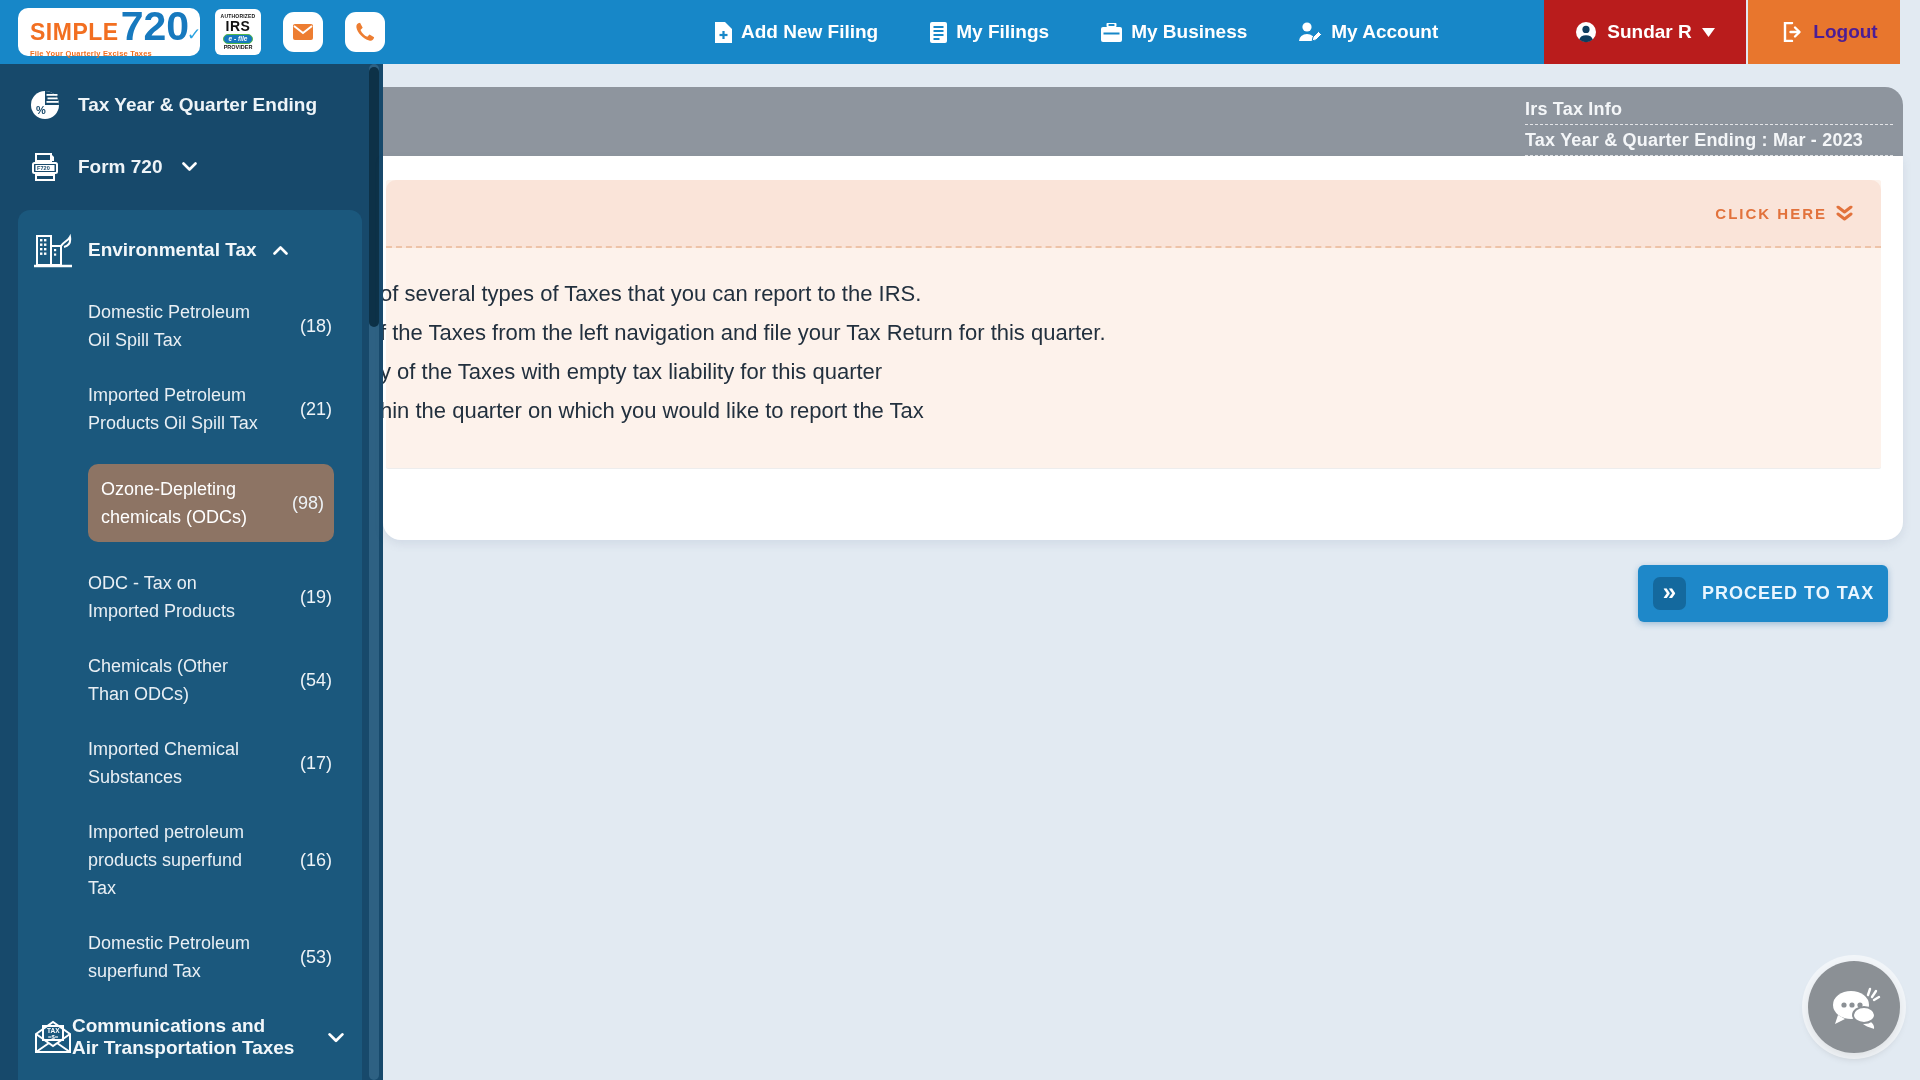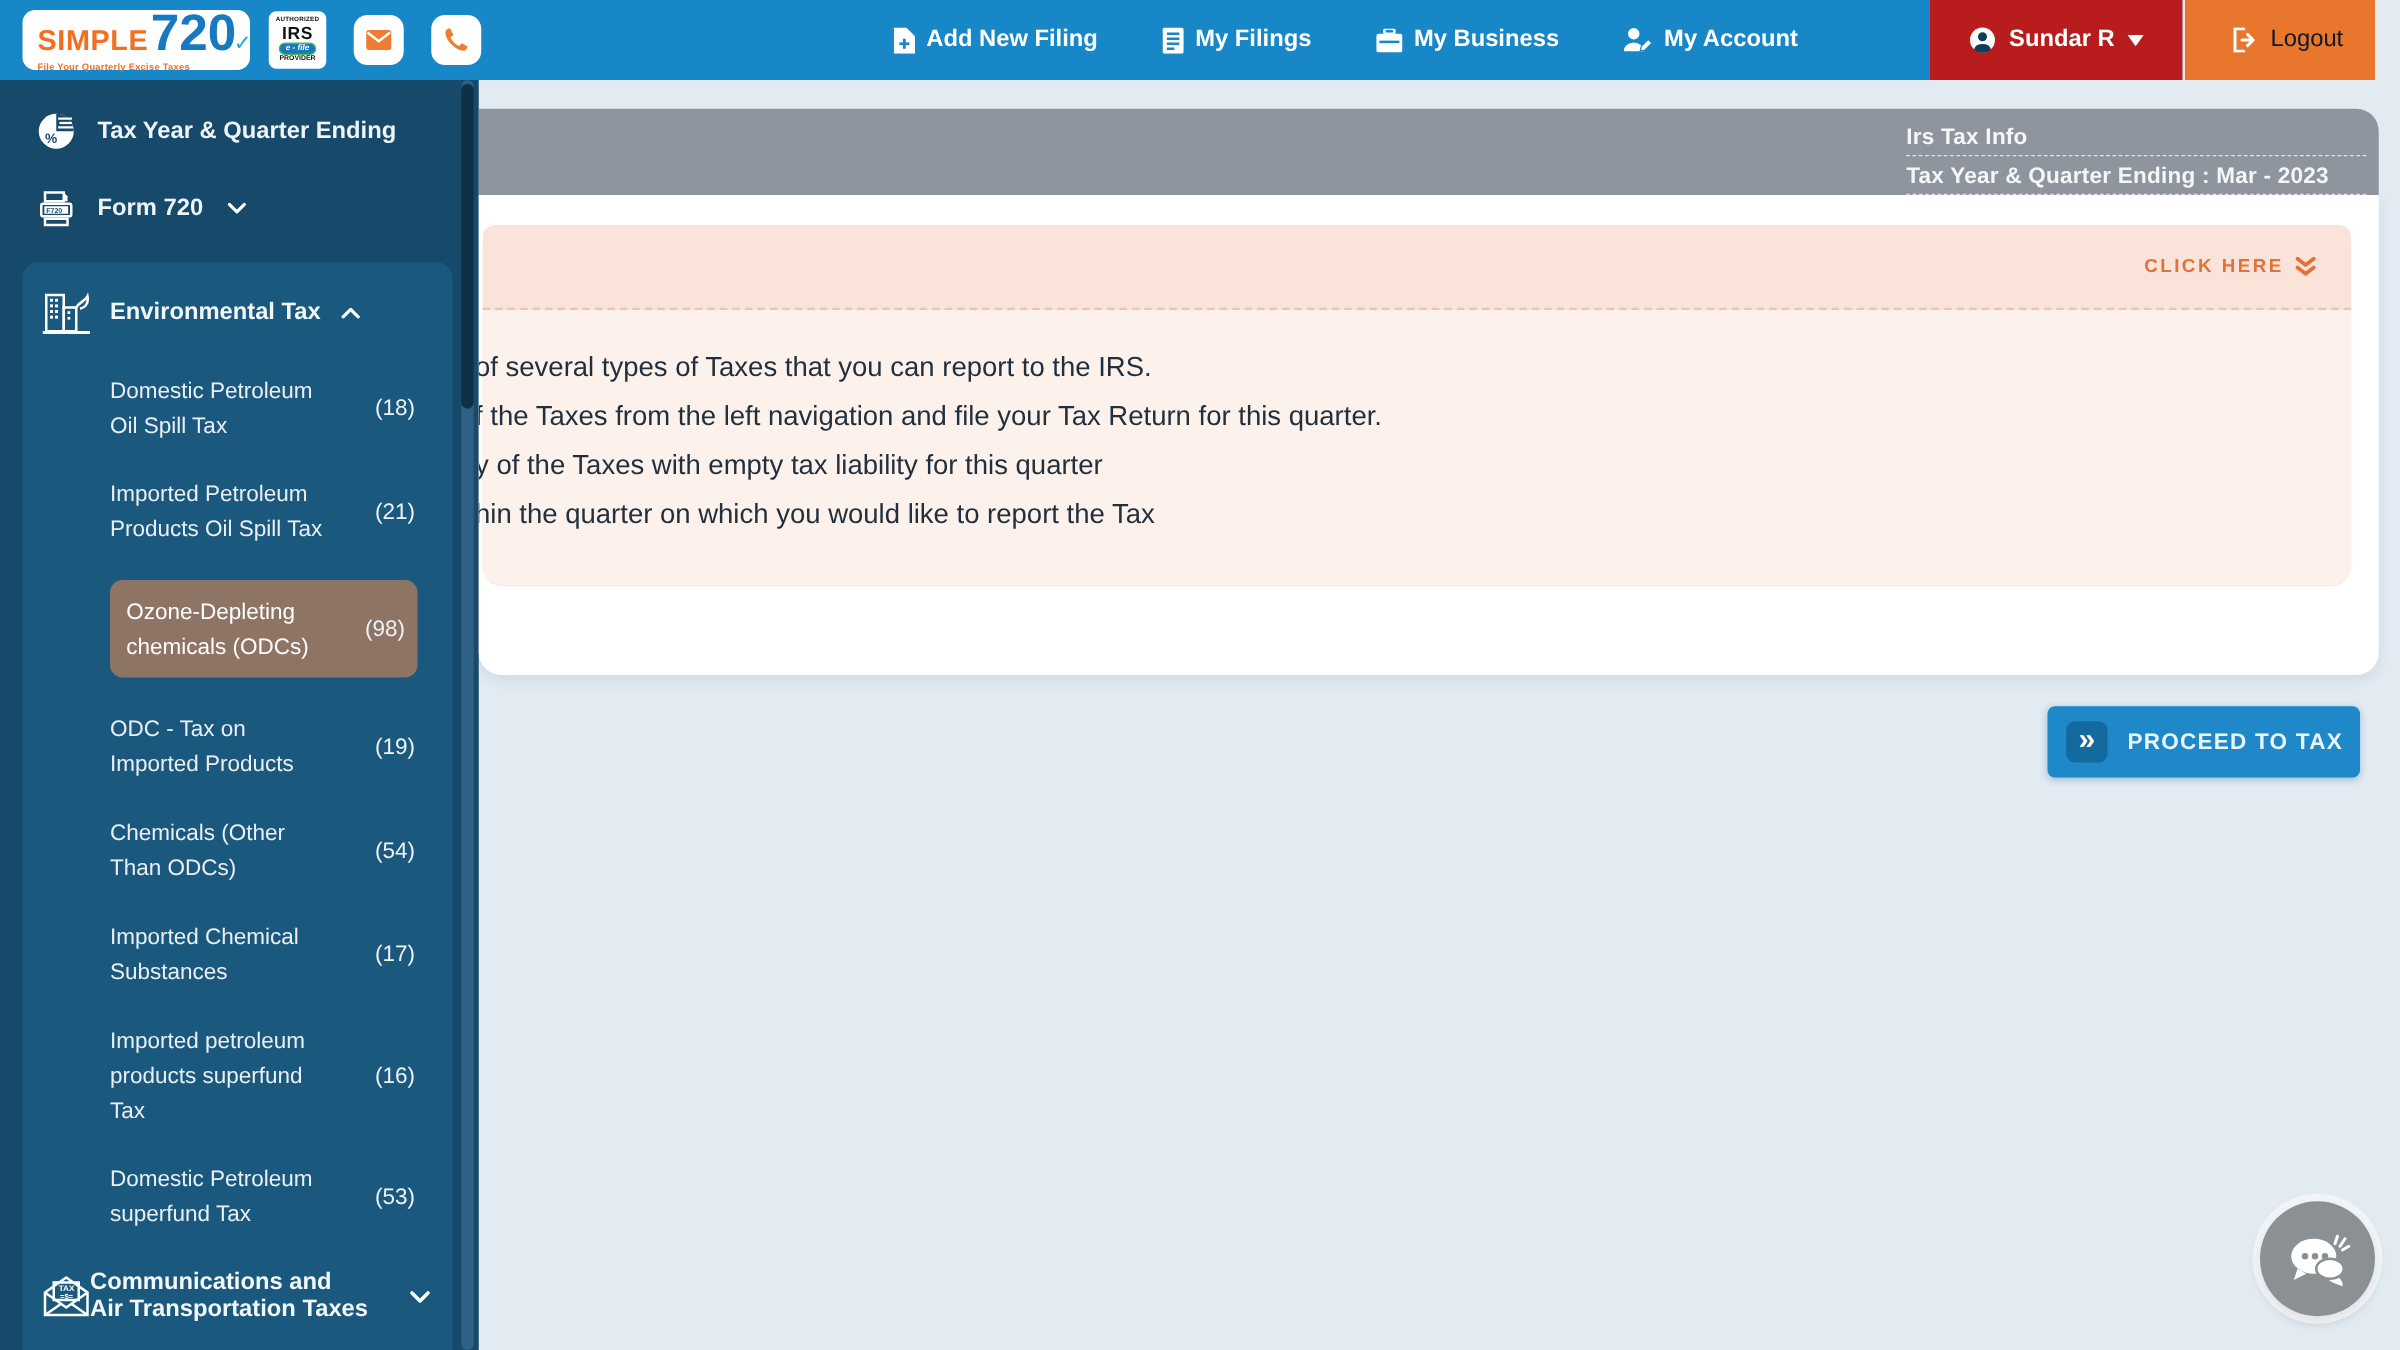--- a/index.html
+++ b/index.html
@@ -40,22 +40,22 @@
   .nav { display:flex; align-items:center; margin-left:330px; gap:52px; }
   .nav-item { display:flex; align-items:center; gap:9px; color:#fff; font-size:19px;
     font-weight:bold; cursor:pointer; white-space:nowrap; }
   .user-block {
     position:absolute; left:1544px; top:0; width:202px; height:64px; background:#b91c1c;
     display:flex; align-items:center; justify-content:center; gap:10px; color:#fff;
     font-size:19px; font-weight:bold; cursor:pointer;
   }
   .logout-block {
     position:absolute; left:1748px; top:0; width:152px; height:64px; background:#e8762d;
-    display:flex; align-items:center; justify-content:center; gap:10px; color:#0f172a;
-    font-size:19px; font-weight:normal; cursor:pointer;padding-left:13px;
+    display:flex; align-items:center; justify-content:center; gap:10px; color:#4c1d95;
+    font-size:19px; font-weight:bold; cursor:pointer;padding-left:13px;
   }
   
   .sidebar {
     position:absolute; top:64px; left:0; width:383px; height:1016px;
     background:#17496b; overflow:hidden;
   }
   .sb-scroll-track { position:absolute; top:0; right:4px; width:10px; height:100%;
     background:#2e6183; border-radius:5px; }
   .sb-scroll-thumb { position:absolute; top:3px; right:4px; width:10px; height:260px;
     background:#0d3147; border-radius:5px; cursor:pointer; }
@@ -96,21 +96,21 @@
   .info-line { font-size:18px; font-weight:bold; letter-spacing:.2px;
     border-bottom:1px dashed rgba(255,255,255,.75); padding-bottom:4px; }
   .info-line + .info-line { margin-top:5px; }
   .white-card {
     position:absolute; left:0; top:92px; width:1520px; height:384px;
     background:#fff; border-radius:0 0 18px 18px; overflow:hidden;
     box-shadow:0 4px 10px rgba(90,110,140,.12);
   }
   .notice {
     position:absolute; left:3px; top:24px; width:1495px; height:288px;
-    background:#fdf2eb; border-radius:16px; box-shadow:0 1px 0 rgba(0,0,0,.07);
+    background:#fdf2eb; border-radius:2px; box-shadow:0 1px 0 rgba(0,0,0,.07);
   }
   .notice-head {
     height:68px; background:#fae4d9; border-radius:10px 10px 0 0;
     border-bottom:2px dashed #eec3a8; position:relative;
   }
   .click-here {
     position:absolute; right:28px; top:50%; transform:translateY(-50%);
     display:flex; align-items:center; gap:9px; color:#e2723c; font-size:15px;
     font-weight:bold; letter-spacing:2px; cursor:pointer;
   }

